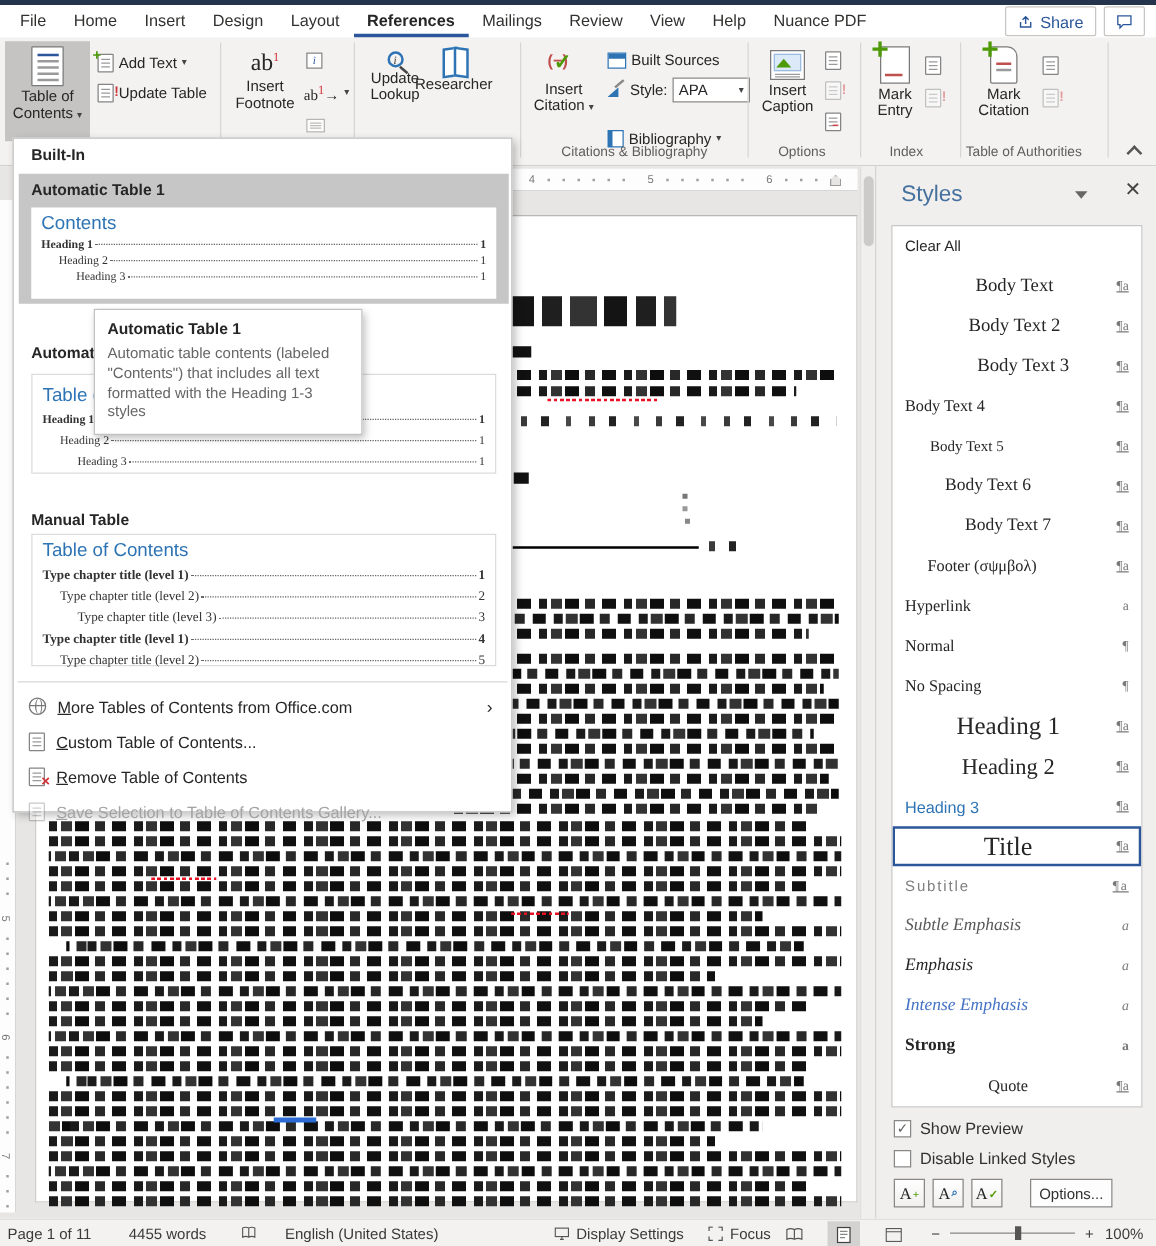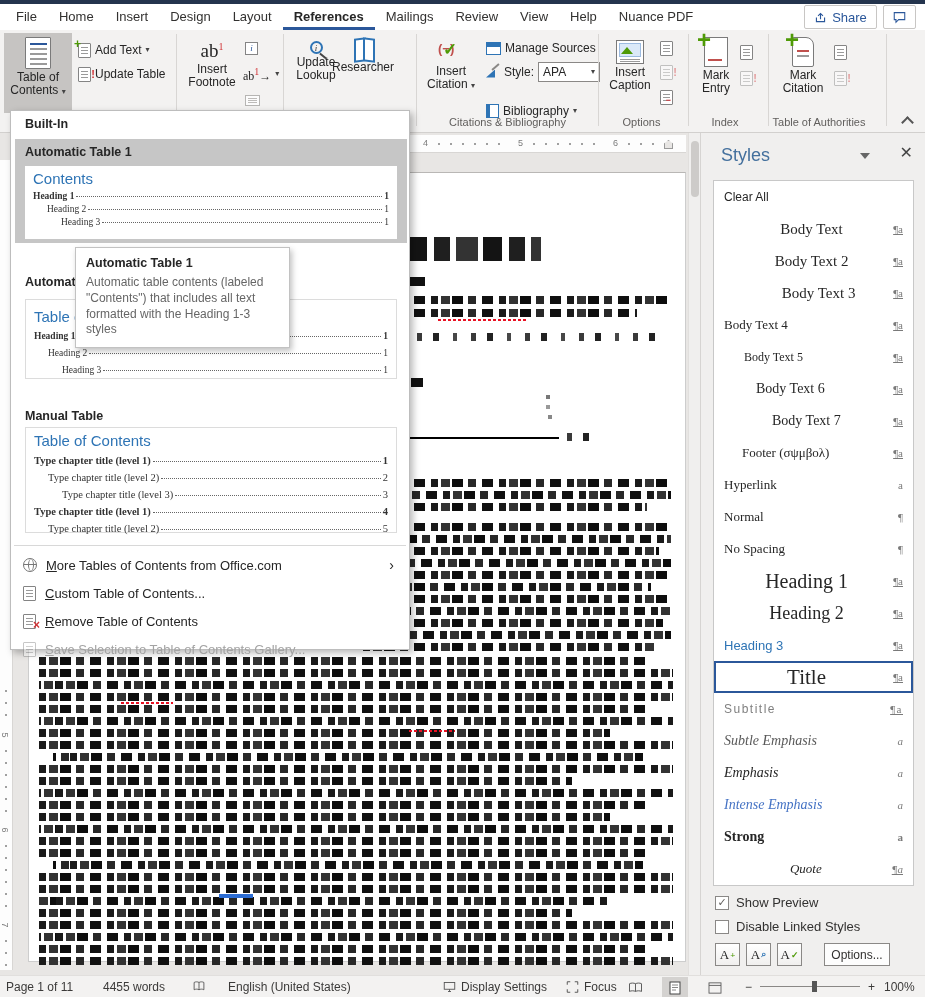--- a/index.html
+++ b/index.html
@@ -134,21 +134,21 @@
   .st-h1{font-size:20px}
   .st-h2{font-size:18px}
   .st-h3{font-family:"Liberation Sans",sans-serif;font-size:13px;color:#2e74b5}
   .st-title{font-size:21px}
   .st-title.selected{border-color:#2b579a}
   .st-subtitle{font-family:"Liberation Sans",sans-serif;font-size:12px;letter-spacing:1.5px;color:#7f7f7f}
   .st-subtle{font-style:italic;font-size:14px;color:#595959}
   .st-emph{font-style:italic;font-size:14px}
   .st-intense{font-style:italic;font-size:14px;color:#4472c4}
   .st-strong{font-weight:bold;font-size:14px}
-  .st-quote{font-style:italic;font-size:13px}
+  .st-quote{font-size:13px}
   .sp-check{position:absolute;left:14px;display:flex;align-items:center;gap:7px;font-size:13px;color:#323130}
   .cbox{width:14px;height:14px;border:1px solid #8a8886;background:#fff;display:flex;align-items:center;justify-content:center;font-size:11px;color:#605e5c}
   .sp-btn{position:absolute;width:25px;height:23px;border:1px solid #8a8886;background:linear-gradient(#fff,#f0efee);
         display:flex;align-items:center;justify-content:center;font-size:13px;font-family:"Liberation Serif",serif;position:absolute}
   .sp-btn .sub{font-size:9px;font-weight:bold;margin-left:1px}
   .options-btn{position:absolute;right:35px;width:66px;height:23px;border:1px solid #8a8886;background:#fdfdfd;
         font-size:12px;display:flex;align-items:center;justify-content:center;color:#323130}
 
   
   .statusbar{position:absolute;left:0;top:975px;width:925px;height:22px;background:#f3f2f1;border-top:1px solid #e1dfdd;
@@ -267,21 +267,21 @@
     </div>
     <div class="rsep" style="left:416px"></div>
 
     <div class="bigbtn" style="left:422px;width:58px">
       <div class="citeglyph" style="padding-top:4px;width:26px;height:26px">(−)</div>
       <div class="lbl"><span>Insert</span><br>
         <span>Citation</span> <span class="caret">▾</span></div>
     </div>
     <div class="smallbtn" style="left:486px;top:8px">
       <span class="msrc"></span>
-      <span>Manage Sources</span>
+      <span>Built Sources</span>
     </div>
     <div class="smallbtn" style="left:486px;top:32px">
       <span class="brush"></span>
       <span>Style:</span>
       <span class="styleselect">
         <span>APA</span>
           <span class="caret">▾</span>
       </span>
     </div>
     <div class="smallbtn" style="left:486px;top:71px">

